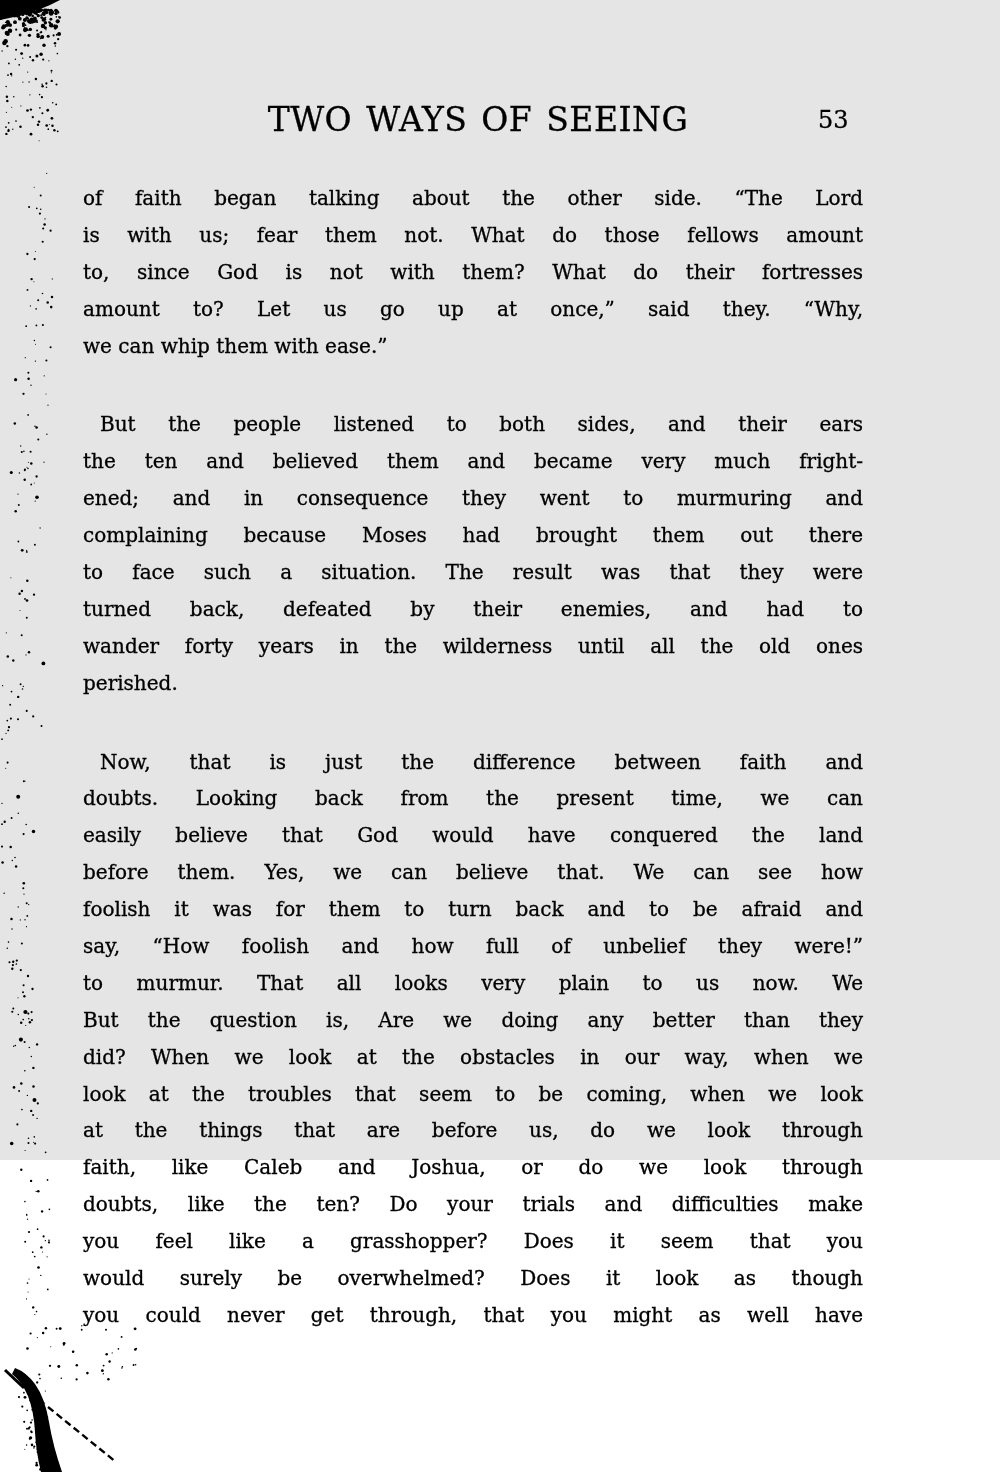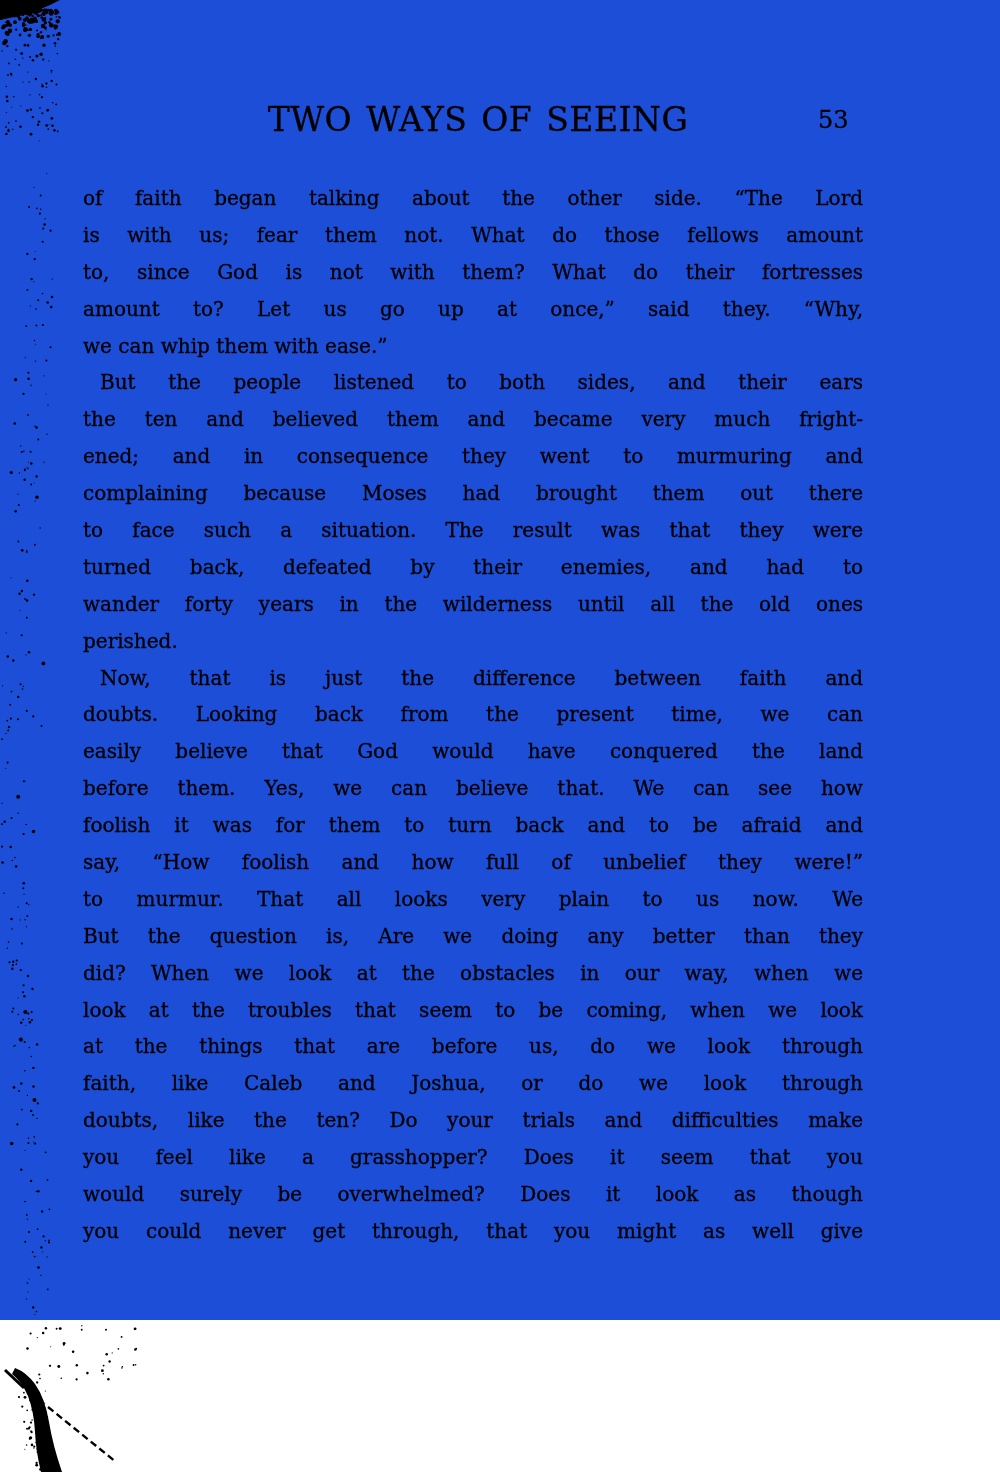--- a/index.html
+++ b/index.html
@@ -6,22 +6,22 @@
   body {
     width: 1000px; height: 1472px;
     background: #ffffff;
     font-family: "DejaVu Serif", "Liberation Serif", serif;
     color: #000000;
     position: relative;
     overflow: hidden;
   }
   .page {
     position: absolute; left: 0; top: 0;
-    width: 1000px; height: 1320px;
-    background: #1d4ed8;
+    width: 1000px; height: 1160px;
+    background: #e5e5e5;
   }
   .running-header {
     position: absolute; left: 83px; top: 101px; width: 780px; height: 40px;
   }
   .chapter-title {
     font-size: 33px;
     line-height: 38px;
     letter-spacing: 0.5px;
     word-spacing: 3px;
     text-align: center;
@@ -42,21 +42,21 @@
   .ln {
     height: 36.9px;
     line-height: 36.9px;
     white-space: nowrap;
     overflow: visible;
   }
   .jz {
     text-align: justify;
     text-align-last: justify;
   }
-  .ind { padding-left: 17px; }
+  .ind { padding-left: 17px; margin-top: 42px; }
   .noise-layer {
     position: absolute; left: 0; top: 0;
     width: 1000px; height: 1472px;
     pointer-events: none;
   }
 </style>
 </head>
 <body style="background: rgb(255, 255, 255); color: rgb(0, 0, 0);">
 
 <div class="page">
@@ -91,21 +91,21 @@
     <div class="ln jz">say, “How foolish and how full of unbelief they were!”</div>
     <div class="ln jz">to murmur.  That all looks very plain to us now.  We</div>
     <div class="ln jz">But the question is, Are we doing any better than they</div>
     <div class="ln jz">did?  When we look at the obstacles in our way, when we</div>
     <div class="ln jz">look at the troubles that seem to be coming, when we look</div>
     <div class="ln jz">at the things that are before us, do we look through</div>
     <div class="ln jz">faith, like Caleb and Joshua, or do we look through</div>
     <div class="ln jz">doubts, like the ten?  Do your trials and difficulties make</div>
     <div class="ln jz">you feel like a grasshopper?  Does it seem that you</div>
     <div class="ln jz">would surely be overwhelmed?  Does it look as though</div>
-    <div class="ln jz">you could never get through, that you might as well give</div>
+    <div class="ln jz">you could never get through, that you might as well have</div>
   </div>
 
   <svg class="noise-layer" width="1000" height="1472" viewBox="0 0 1000 1472" xmlns="http://www.w3.org/2000/svg">
     <path class="ink-fill" d="M0,0 L60,0 L50,5 Q32,13 14,17 L0,20 Z" fill="#000000"></path>
     <path class="ink-fill" d="M12,1374 Q22,1382 28,1396 Q34,1412 35,1432 Q36,1452 41,1472 L62,1472 Q53,1446 49,1422 Q45,1398 35,1384 Q26,1372 15,1368 Z" fill="#000000"></path>
     <line class="ink-stroke" x1="48" y1="1407" x2="116" y2="1462" stroke-width="2.4" stroke-dasharray="7 4" stroke="#000000"></line>
     <line class="ink-stroke" x1="5" y1="1370" x2="24" y2="1388" stroke-width="3" stroke="#000000"></line>
     <g id="speckles" fill="#000000">
         <circle cx="4.4" cy="43.0" r="2.25"></circle>
         <circle cx="2.5" cy="11.0" r="1.96"></circle>

